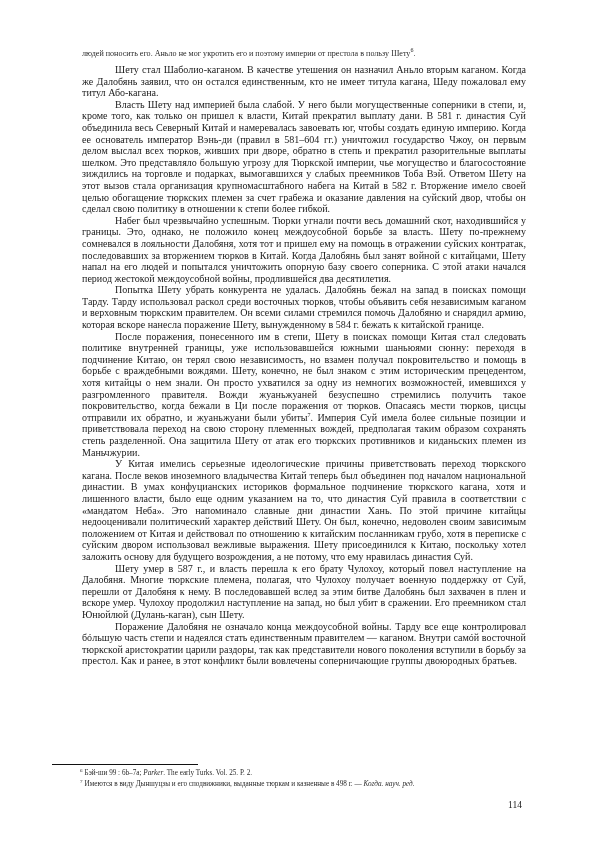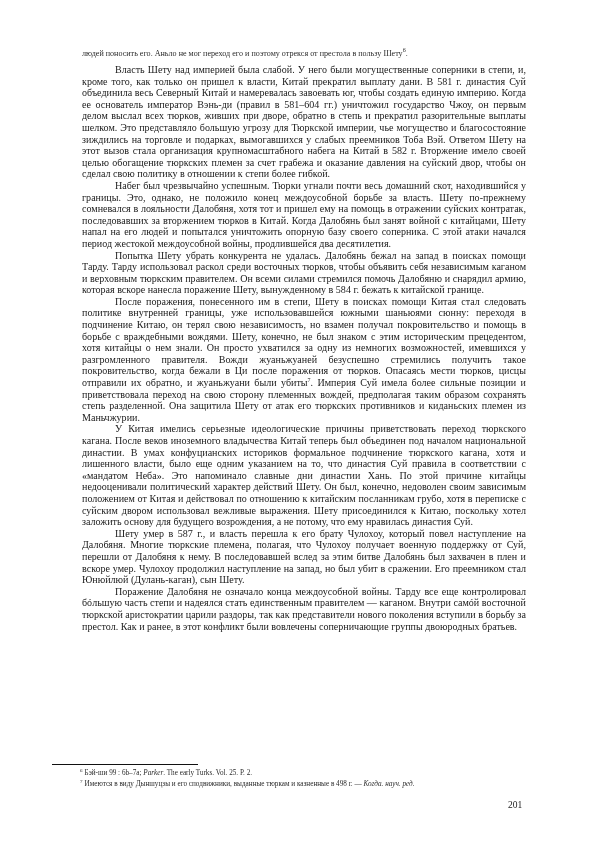--- a/index.html
+++ b/index.html
@@ -35,22 +35,23 @@
       position: absolute; left: 508px; top: 800px;
       font-size: 9.5px; color: #222;
     }
     i { }
   </style>
 </head>
 <body>
 
 <div class="page">
   <div class="text-col">
-    <p class="lead"><span>людей поносить его. Аньло не мог переход его и поэтому отрекся от престола в пользу Шету</span><sup>6</sup><span>.</span></p>
+    <p class="lead"><span>людей поносить его. Аньло не мог укротить его и поэтому империи от престола в пользу Шету</span><sup>6</sup><span>.</span></p>
 
+    <p class="para"><span>Шету стал Шаболио-каганом. В качестве утешения он назначил Аньло вторым каганом. Когда же Далобянь заявил, что он остался единственным, кто не имеет титула кагана, Шеду пожаловал ему титул Або-кагана.</span></p>
 
     <p class="para"><span>Власть Шету над империей была слабой. У него были могущественные соперники в степи, и, кроме того, как только он пришел к власти, Китай прекратил выплату дани. В 581 г. династия Суй объединила весь Северный Китай и намеревалась завоевать юг, чтобы создать единую империю. Когда ее основатель император Вэнь-ди (правил в 581–604 гг.) уничтожил государство Чжоу, он первым делом выслал всех тюрков, живших при дворе, обратно в степь и прекратил разорительные выплаты шелком. Это представляло большую угрозу для Тюркской империи, чье могущество и благосостояние зиждились на торговле и подарках, вымогавшихся у слабых преемников Тоба Вэй. Ответом Шету на этот вызов стала организация крупномасштабного набега на Китай в 582 г. Вторжение имело своей целью обогащение тюркских племен за счет грабежа и оказание давления на суйский двор, чтобы он сделал свою политику в отношении к степи более гибкой.</span></p>
 
     <p class="para"><span>Набег был чрезвычайно успешным. Тюрки угнали почти весь домашний скот, находившийся у границы. Это, однако, не положило конец междоусобной борьбе за власть. Шету по-прежнему сомневался в лояльности Далобяня, хотя тот и пришел ему на помощь в отражении суйских контратак, последовавших за вторжением тюрков в Китай. Когда Далобянь был занят войной с китайцами, Шету напал на его людей и попытался уничтожить опорную базу своего соперника. С этой атаки начался период жестокой междоусобной войны, продлившейся два десятилетия.</span></p>
 
     <p class="para"><span>Попытка Шету убрать конкурента не удалась. Далобянь бежал на запад в поисках помощи Тарду. Тарду использовал раскол среди восточных тюрков, чтобы объявить себя независимым каганом и верховным тюркским правителем. Он всеми силами стремился помочь Далобяню и снарядил армию, которая вскоре нанесла поражение Шету, вынужденному в 584 г. бежать к китайской границе.</span></p>
 
     <p class="para"><span>После поражения, понесенного им в степи, Шету в поисках помощи Китая стал следовать политике внутренней границы, уже использовавшейся южными шаньюями сюнну: переходя в подчинение Китаю, он терял свою независимость, но взамен получал покровительство и помощь в борьбе с враждебными вождями. Шету, конечно, не был знаком с этим историческим прецедентом, хотя китайцы о нем знали. Он просто ухватился за одну из немногих возможностей, имевшихся у разгромленного правителя. Вожди жуаньжуаней безуспешно стремились получить такое покровительство, когда бежали в Ци после поражения от тюрков. Опасаясь мести тюрков, цисцы отправили их обратно, и жуаньжуани были убиты</span><sup>7</sup><span>. Империя Суй имела более сильные позиции и приветствовала переход на свою сторону племенных вождей, предполагая таким образом сохранять степь разделенной. Она защитила Шету от атак его тюркских противников и киданьских племен из Маньчжурии.</span></p>
 
     <p class="para"><span>У Китая имелись серьезные идеологические причины приветствовать переход тюркского кагана. После веков иноземного владычества Китай теперь был объединен под началом национальной династии. В умах конфуцианских историков формальное подчинение тюркского кагана, хотя и лишенного власти, было еще одним указанием на то, что династия Суй правила в соответствии с «мандатом Неба». Это напоминало славные дни династии Хань. По этой причине китайцы недооценивали политический характер действий Шету. Он был, конечно, недоволен своим зависимым положением от Китая и действовал по отношению к китайским посланникам грубо, хотя в переписке с суйским двором использовал вежливые выражения. Шету присоединился к Китаю, поскольку хотел заложить основу для будущего возрождения, а не потому, что ему нравилась династия Суй.</span></p>
@@ -60,14 +61,14 @@
     <p class="para"><span>Поражение Далобяня не означало конца междоусобной войны. Тарду все еще контролировал бóльшую часть степи и надеялся стать единственным правителем — каганом. Внутри самóй восточной тюркской аристократии царили раздоры, так как представители нового поколения вступили в борьбу за престол. Как и ранее, в этот конфликт были вовлечены соперничающие группы двоюродных братьев.</span></p>
   </div>
 
   <div class="fn-rule"></div>
 
   <div class="footnotes">
     <p class="fn"><sup>6</sup><span>Бэй-ши 99 : 6b–7a; </span><i>Parker</i><span>. The early Turks. Vol. 25. P. 2.</span></p>
     <p class="fn"><sup>7</sup><span>Имеются в виду Дыншуцзы и его сподвижники, выданные тюркам и казненные в 498 г. — </span><i>Когда. науч. ред.</i><span></span></p>
   </div>
 
-  <div class="page-number">201</div>
+  <div class="page-number">114</div>
 </div>
 
 </body></html>

